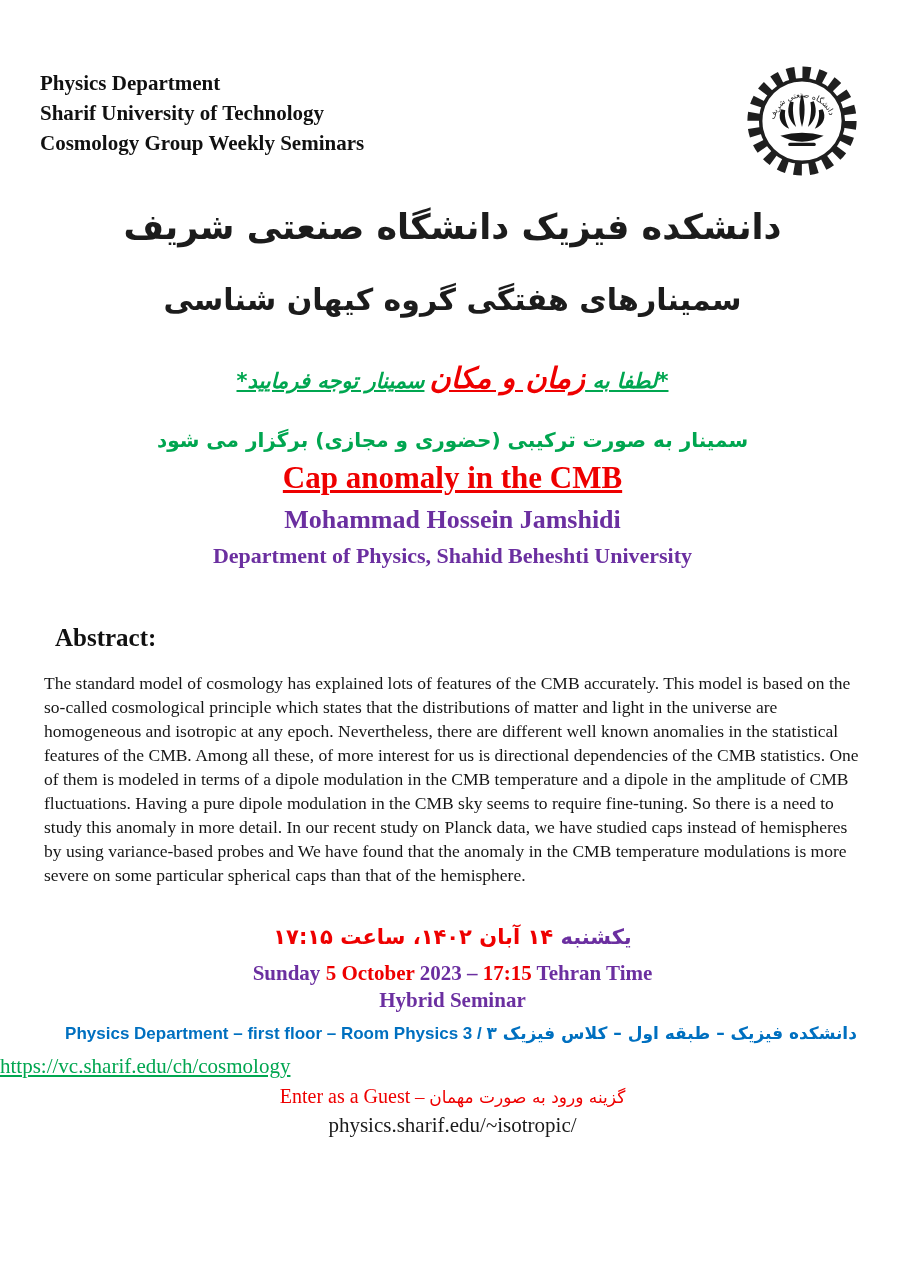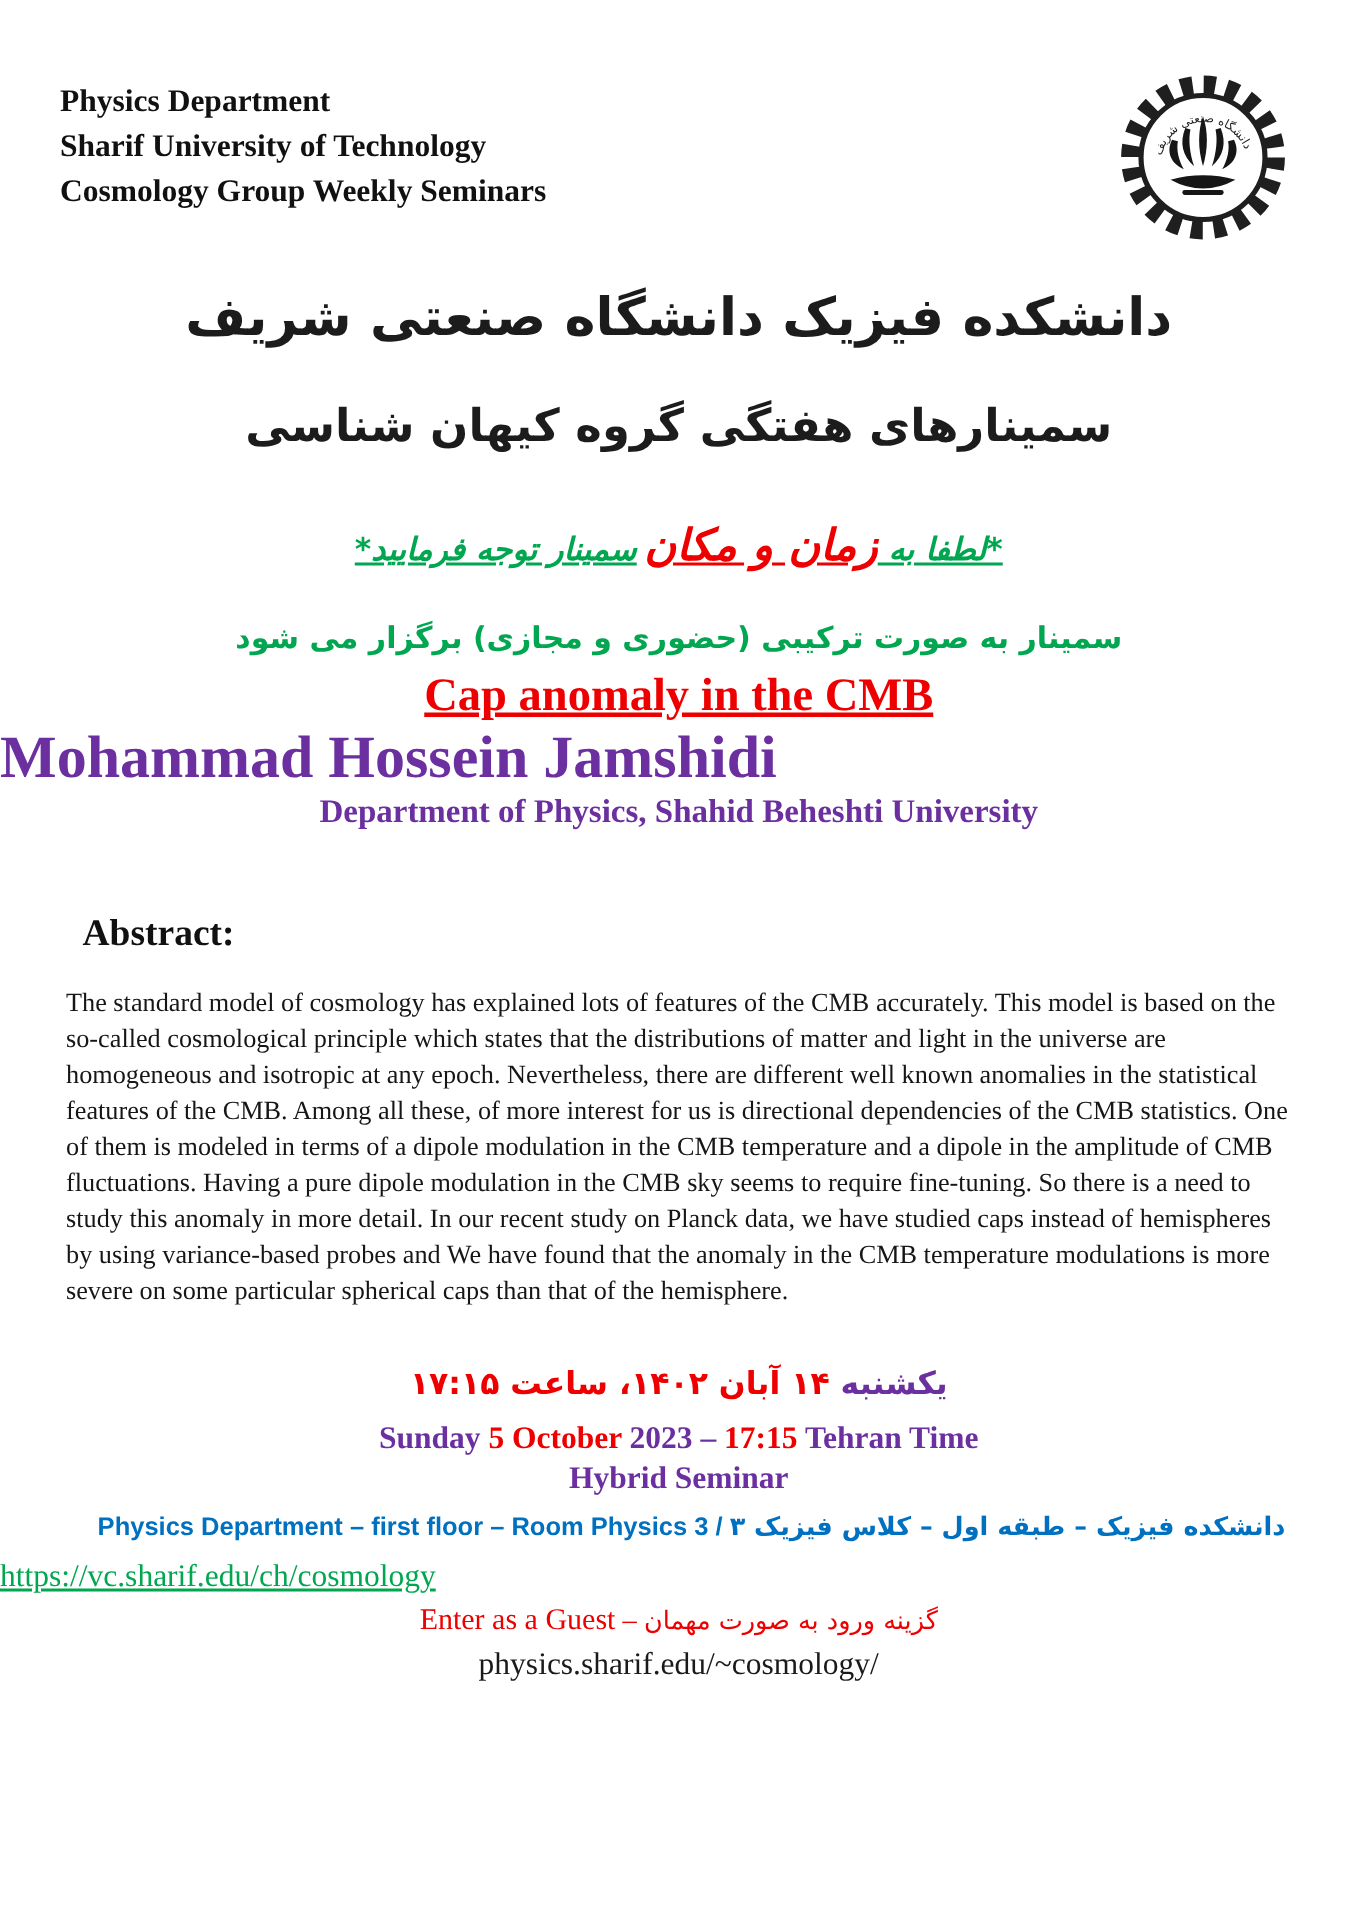--- a/index.html
+++ b/index.html
@@ -1,21 +1,21 @@
 <!DOCTYPE html>
 <html lang="en" style="--red: #ee0000; --green: #00a650; --purple: #6b2fa0; --blue: #0070c0; --ink: #141414;"><head>
 <meta charset="utf-8">
 <style>
   :root{
     --red:#ee0000; --green:#00a650; --purple:#6b2fa0; --blue:#0070c0; --ink:#141414;
   }
   *{box-sizing:border-box;}
   html,body{margin:0;padding:0;background:#ffffff;}
   .page{
-    width:905px;height:1159px;margin:0 auto;background:#fff;overflow:hidden;
+    width:905px;height:1159px;margin:16px auto;background:#fff;overflow:hidden;
     font-family:"Liberation Serif",serif;color:var(--ink);position:relative;
   }
   
   .hdr{display:flex;justify-content:space-between;align-items:flex-start;padding:52px 40px 0 40px;}
   .hdr-lines{font-weight:bold;font-size:21px;line-height:30px;color:#111;}
   .logo-wrap{margin-top:-8px;margin-right:2px;}
   
   .callig{direction:rtl;text-align:center;font-family:"DejaVu Sans",sans-serif;
     font-weight:bold;color:#1c1c1c;}
   .callig.l1{font-size:35px;line-height:62px;margin-top:10px;}
@@ -23,21 +23,21 @@
   
   .notice{direction:rtl;text-align:center;margin-top:30px;line-height:40px;
     font-family:"DejaVu Sans",sans-serif;font-style:italic;}
   .notice .grn{color:var(--green);font-size:21px;font-weight:bold;text-decoration:underline;}
   .notice .rd{color:var(--red);font-size:29px;font-weight:bold;text-decoration:underline;}
   
   .hybrid-fa{direction:rtl;text-align:center;margin-top:22px;color:var(--green);
     font-family:"DejaVu Sans",sans-serif;font-weight:bold;font-size:20px;line-height:30px;}
   
   .sem-title{text-align:center;color:var(--red);font-weight:bold;font-size:31px;line-height:42px;margin-top:2px;text-decoration:underline;}
-  .sem-speaker{text-align:left;color:var(--purple);font-weight:bold;font-size:40px;line-height:42px;}
+  .sem-speaker{text-align:center;color:var(--purple);font-weight:bold;font-size:26px;line-height:42px;}
   .sem-affil{text-align:center;color:var(--purple);font-weight:bold;font-size:22px;line-height:30px;}
   
   .abs-head{margin:50px 0 0 55px;font-weight:bold;font-size:25px;line-height:34px;color:#111;}
   .abs-body{margin:16px 42px 0 44px;font-size:17.5px;line-height:24px;color:#161616;text-align:left;}
   
   .date-fa{direction:rtl;text-align:center;margin-top:34px;font-family:"DejaVu Sans",sans-serif;
     font-weight:bold;font-size:21px;line-height:32px;}
   .date-fa .day{color:var(--purple);}
   .date-fa .rest{color:var(--red);}
   .date-en{text-align:center;margin-top:6px;font-weight:bold;font-size:21px;line-height:28px;}
@@ -124,15 +124,15 @@
   </div>
 
   <div class="vc">
     <span class="lnk">https://vc.sharif.edu/ch/cosmology</span>
   </div>
 
   <div class="guest">
     <span class="fa">گزینه ورود به صورت مهمان</span><span> – </span><span class="en">Enter as a Guest</span>
   </div>
 
-  <div class="footer-url">physics.sharif.edu/~cosmology/</div>
+  <div class="footer-url">physics.sharif.edu/~isotropic/</div>
 
 </div>
 
 </body></html>

